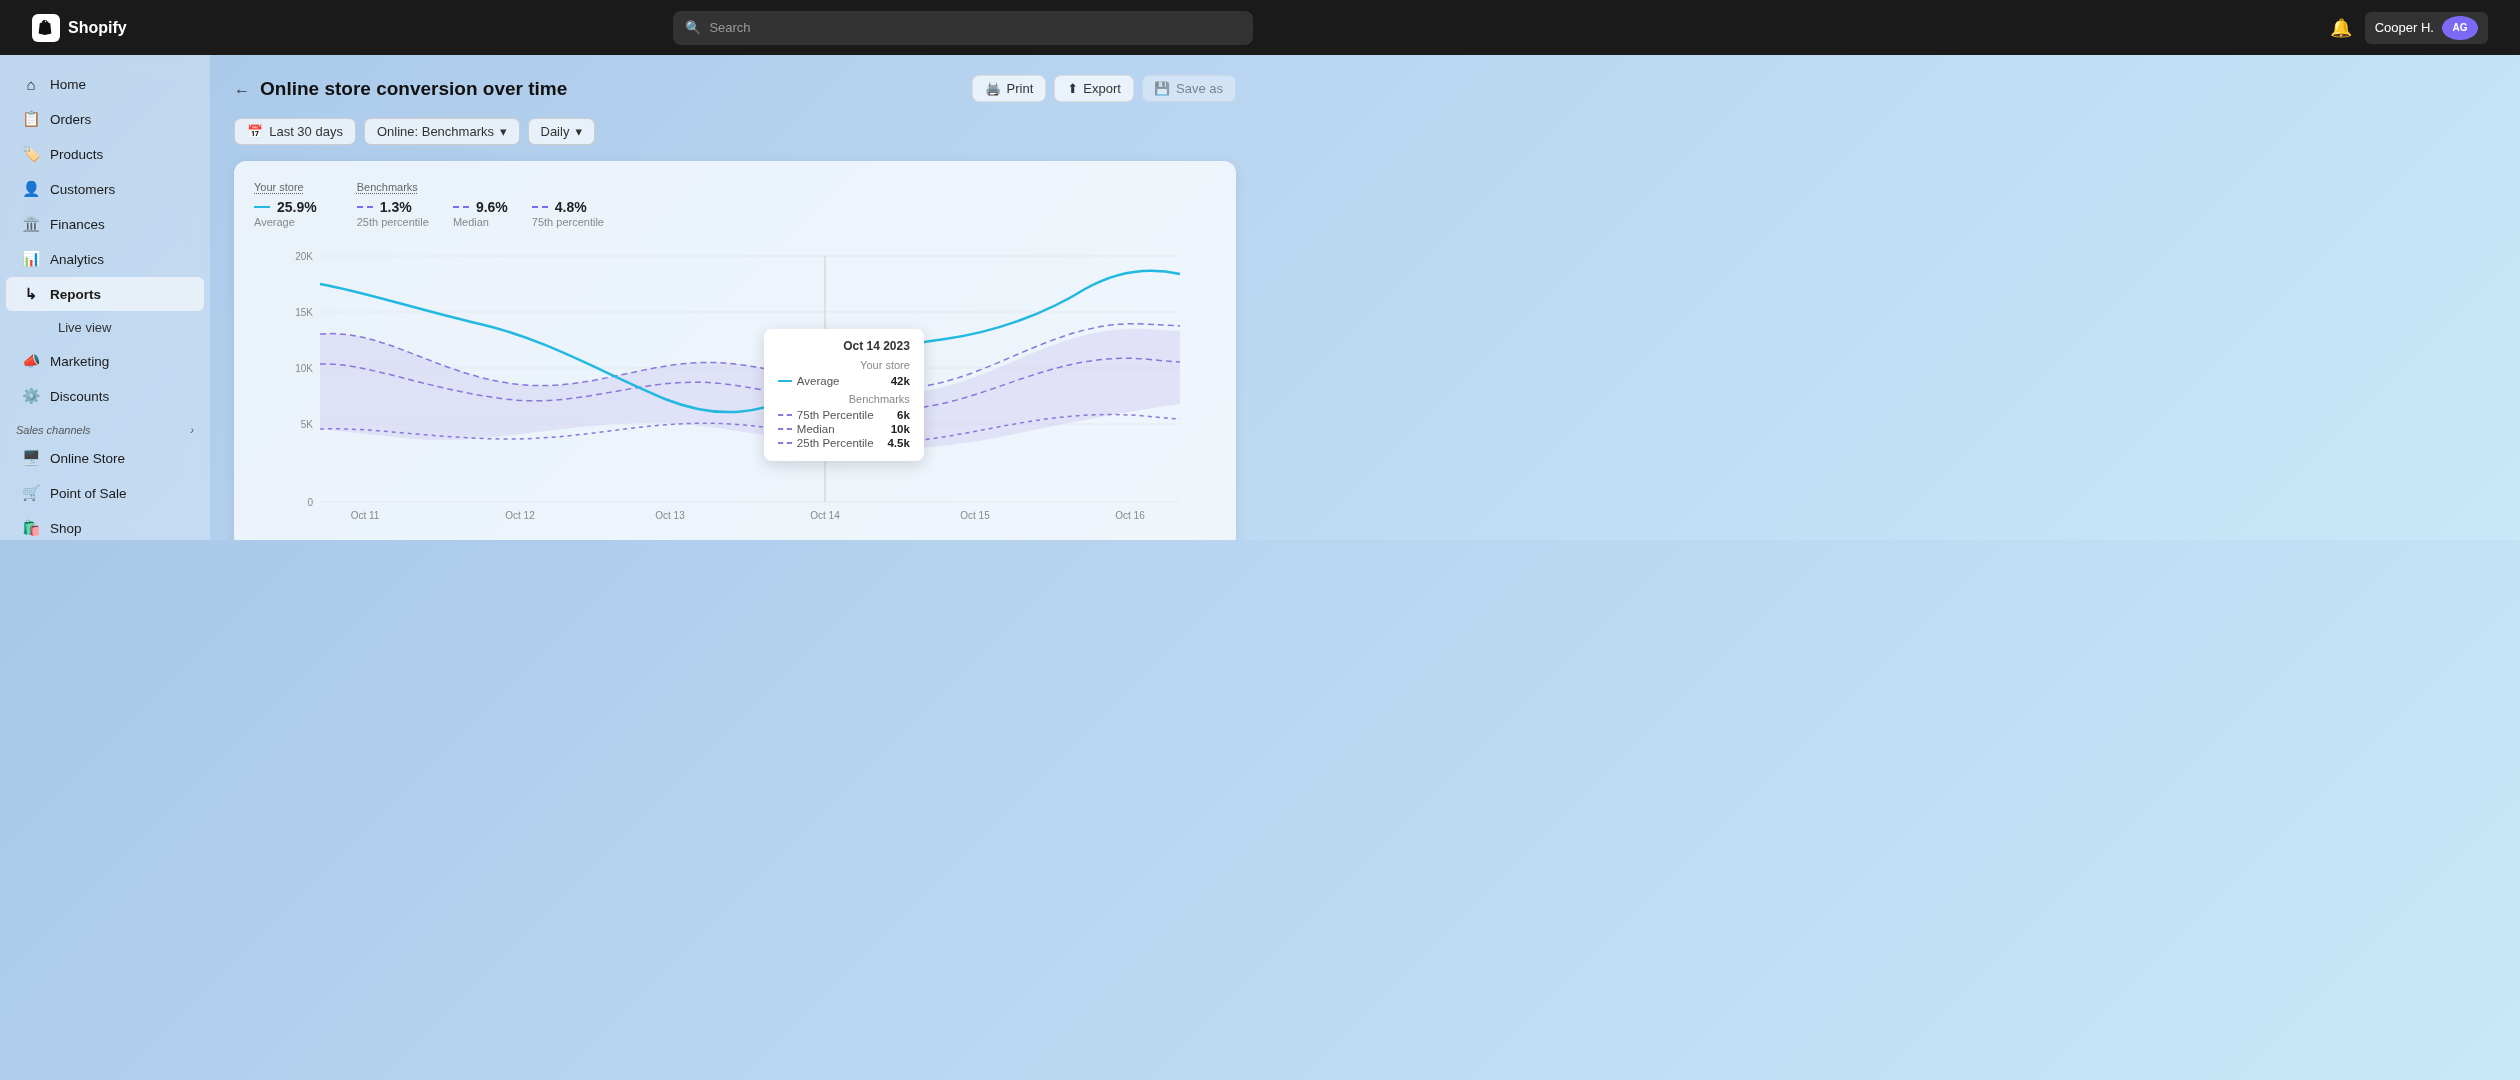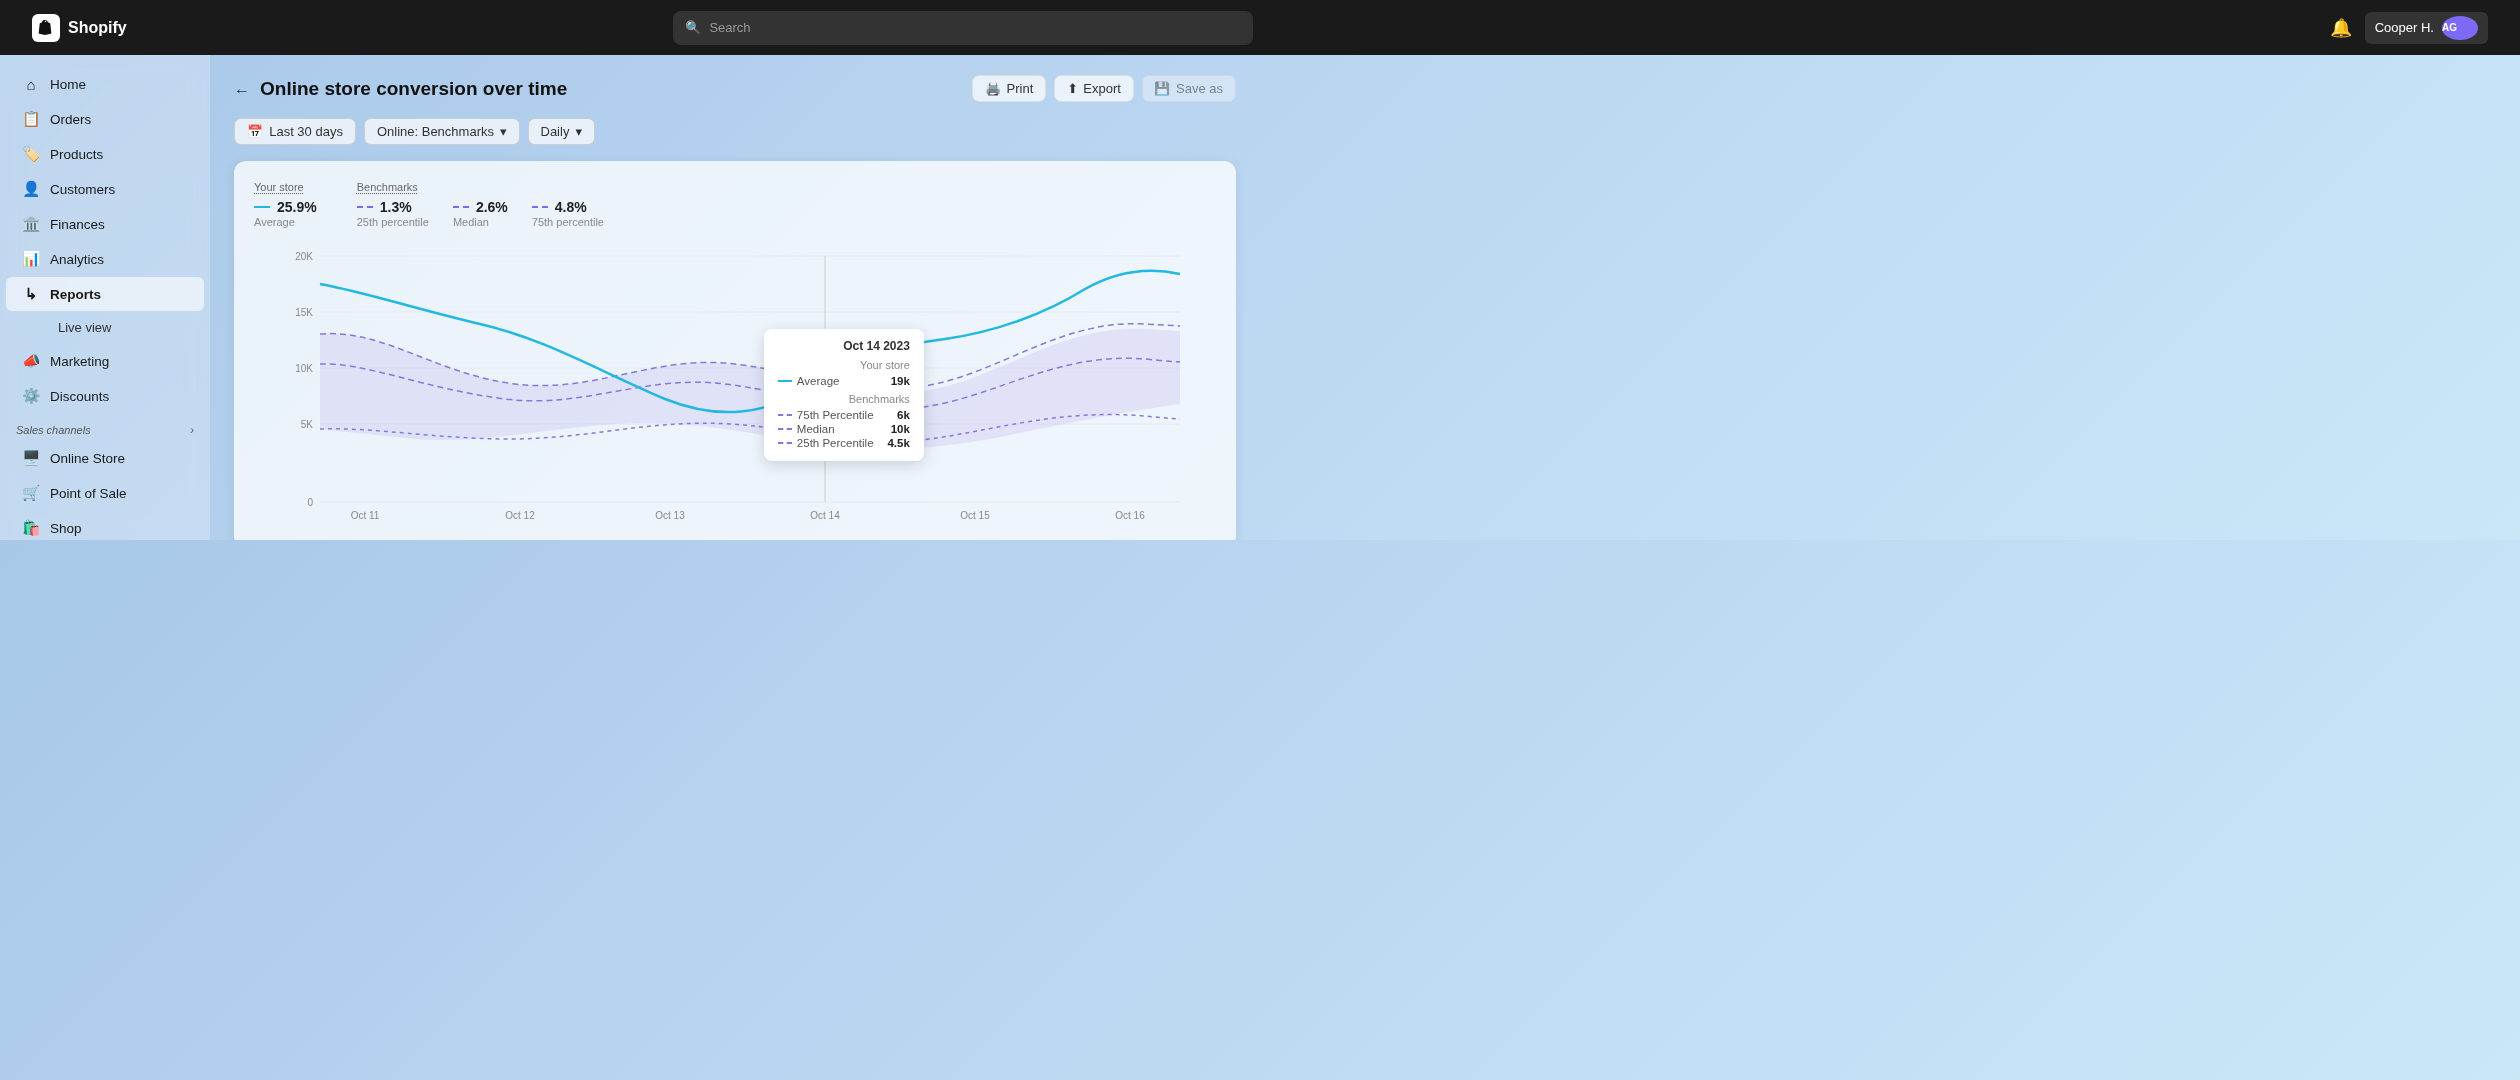--- a/index.html
+++ b/index.html
@@ -71,21 +71,21 @@
       border-radius: 6px;
       padding: 4px 10px;
       color: #fff;
       font-size: 13px;
       cursor: pointer;
     }
     .avatar {
       width: 36px; height: 24px;
       background: #7c6af7;
       border-radius: 50%;
-      display: flex; align-items: center; 
+      display: flex; align-items: center; justify-content: center;
       font-size: 10px; font-weight: 700; color: #fff;
     }
 
     
     .layout {
       display: flex;
       height: calc(100vh - 55px);
       margin-top: 55px;
     }
 
@@ -440,21 +440,21 @@
             <div class="stat-item">
               <div class="stat-value">
                 <span style="display:inline-block;width:16px;height:2px;border-top:2px dashed #7c6af7;margin-right:3px;"></span>
                 <span>1.3%</span>
               </div>
               <div class="stat-label">25th percentile</div>
             </div>
             <div class="stat-item">
               <div class="stat-value">
                 <span style="display:inline-block;width:16px;height:2px;border-top:2px dashed #7c6af7;margin-right:3px;"></span>
-                <span>2.6%</span>
+                <span>9.6%</span>
               </div>
               <div class="stat-label">Median</div>
             </div>
             <div class="stat-item">
               <div class="stat-value">
                 <span style="display:inline-block;width:16px;height:2px;border-top:2px dashed #7c6af7;margin-right:3px;"></span>
                 <span>4.8%</span>
               </div>
               <div class="stat-label">75th percentile</div>
             </div>
@@ -502,21 +502,21 @@
 
         
         <div class="chart-tooltip">
           <div class="tooltip-date">Oct 14 2023</div>
           <div class="tooltip-section-label">Your store</div>
           <div class="tooltip-row">
             <div class="tooltip-row-label">
               <span style="display:inline-block;width:14px;height:2px;background:#22b8e0;"></span>
               <span>Average</span>
             </div>
-            <span class="tooltip-value">19k</span>
+            <span class="tooltip-value">42k</span>
           </div>
           <div class="tooltip-section-label" style="margin-top:6px;">Benchmarks</div>
           <div class="tooltip-row">
             <div class="tooltip-row-label">
               <span style="display:inline-block;width:14px;height:2px;border-top:2px dashed #8877dd;"></span>
               <span>75th Percentile</span>
             </div>
             <span class="tooltip-value">6k</span>
           </div>
           <div class="tooltip-row">

